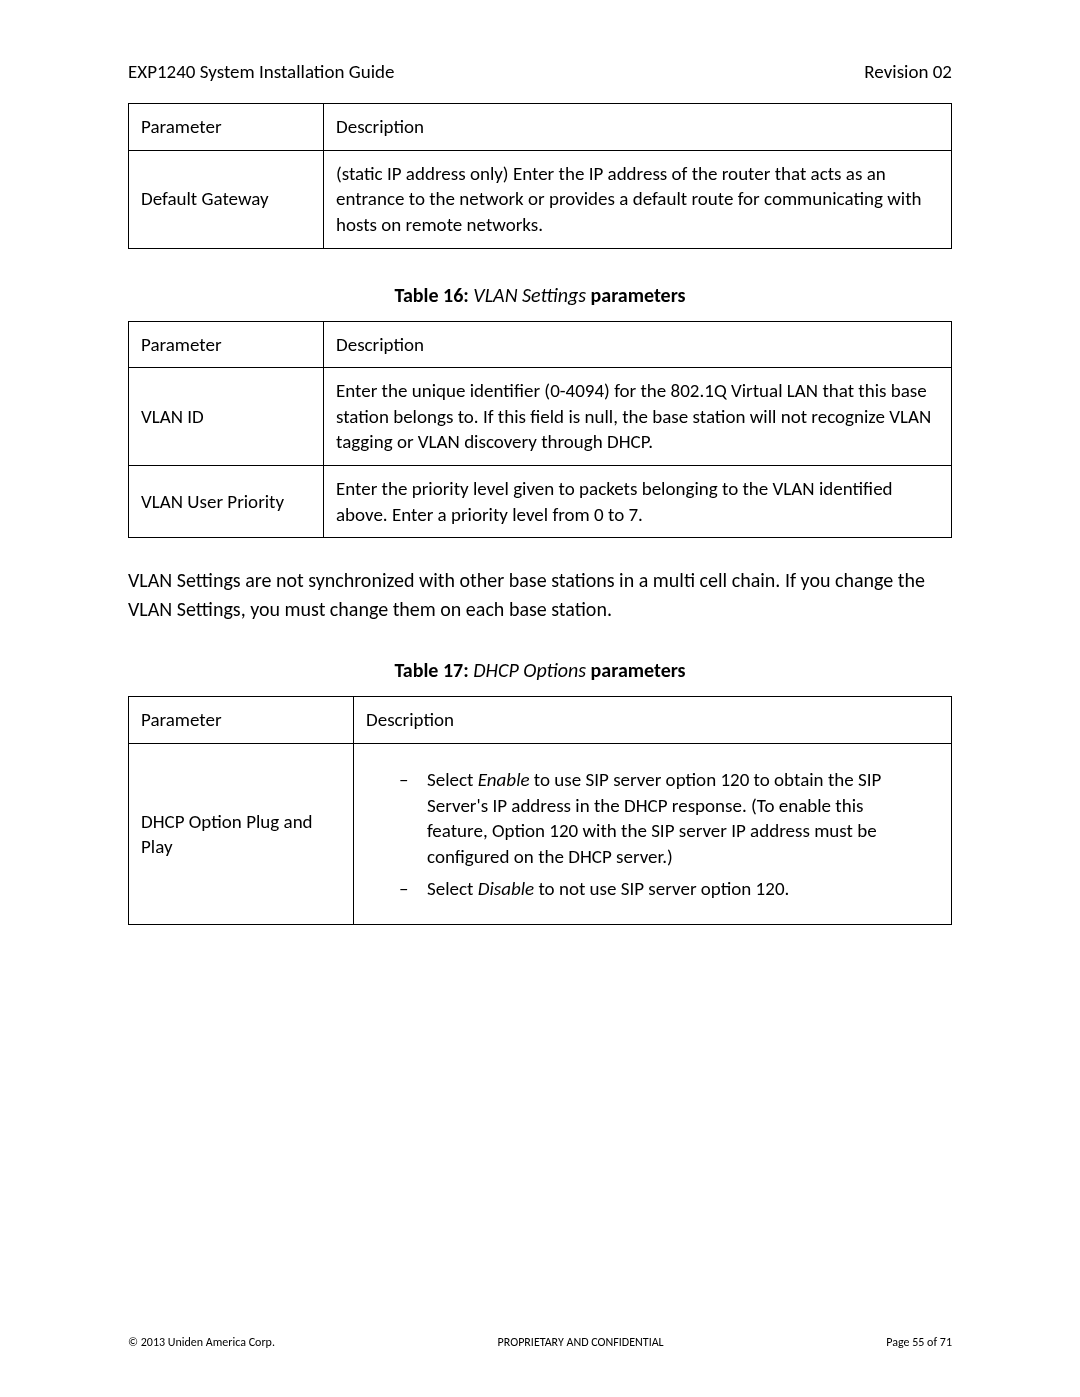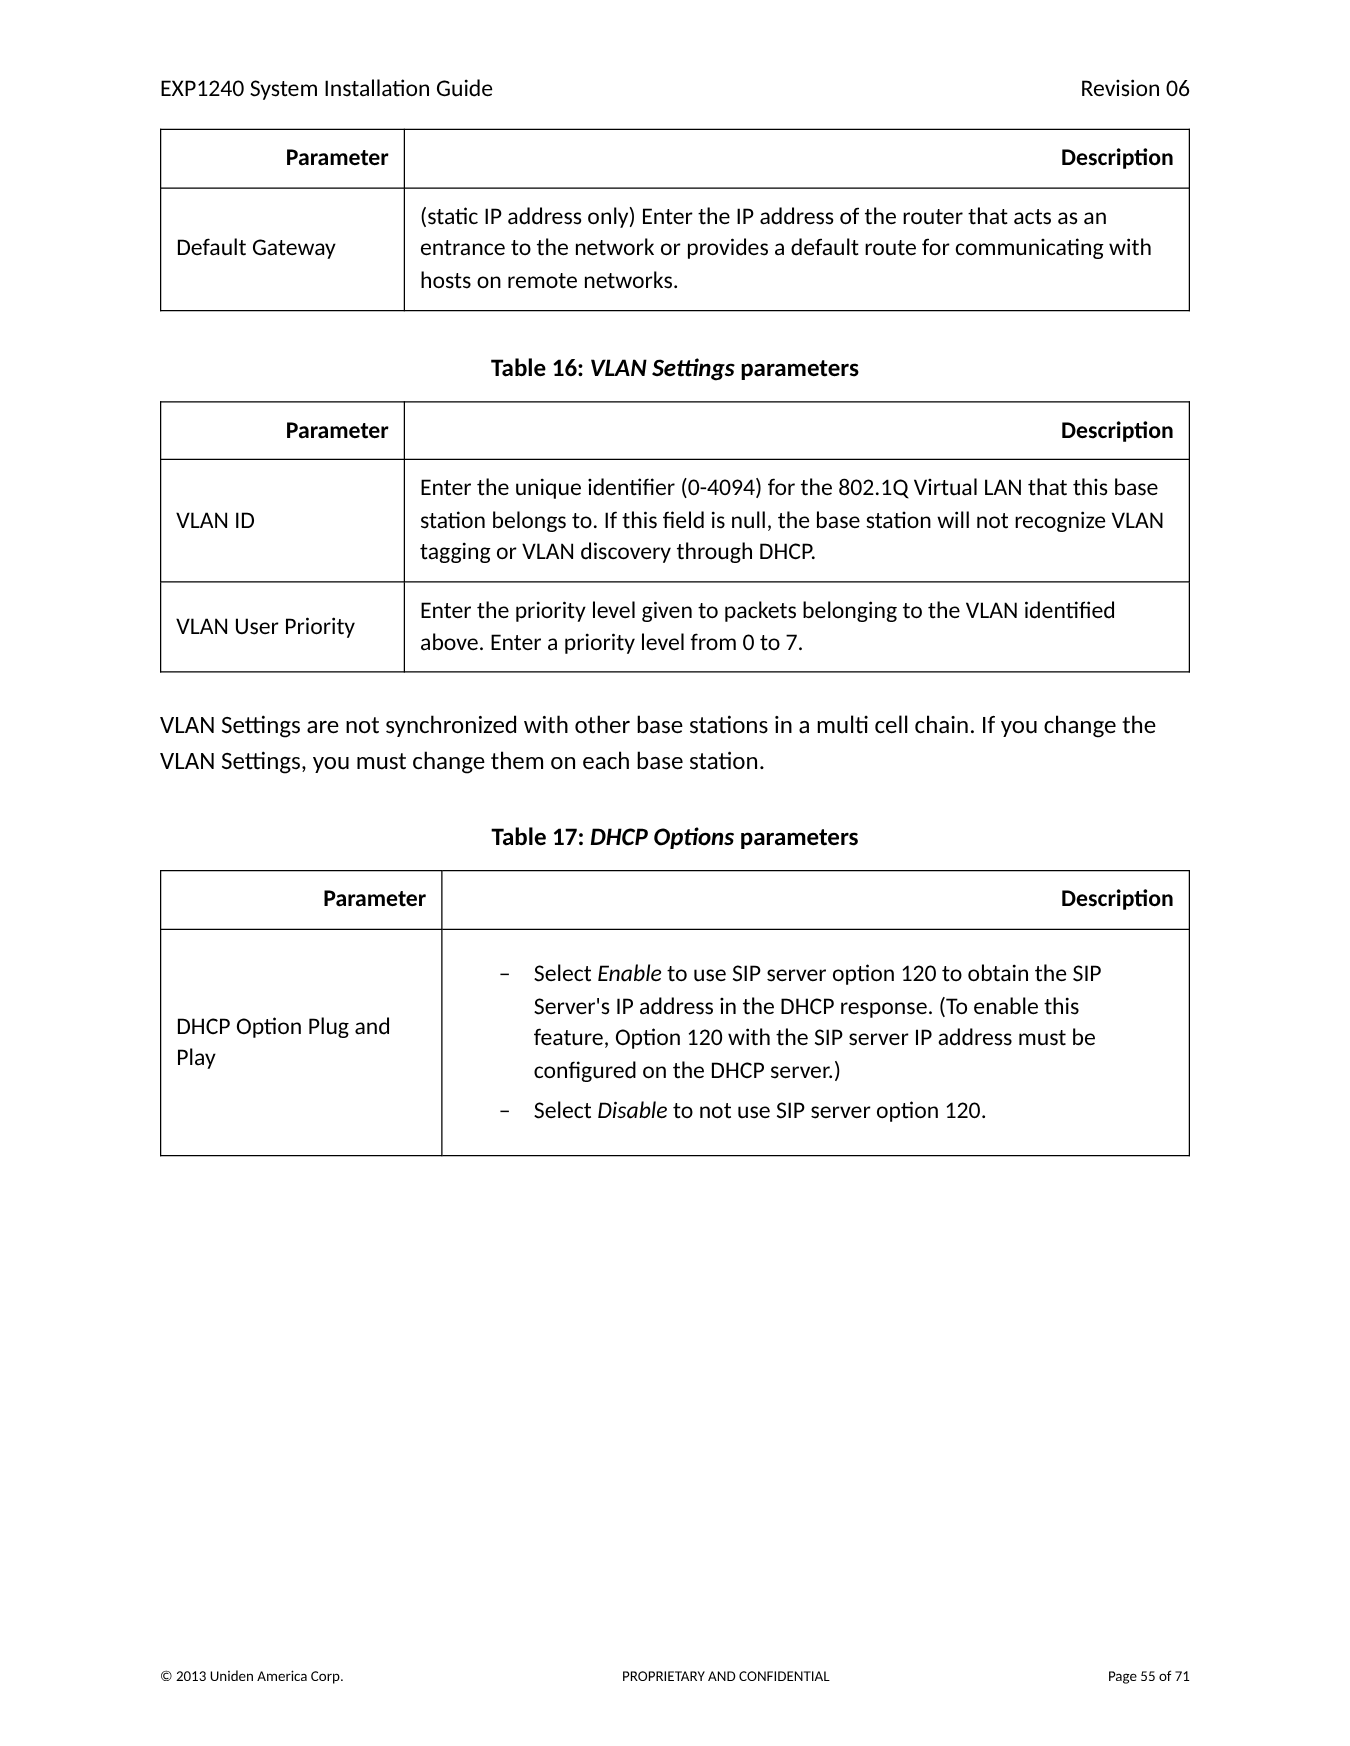--- a/index.html
+++ b/index.html
@@ -30,33 +30,32 @@
   }
   table.param th, table.param td {
     border: 1.5px solid #000;
     padding: 10px 12px;
     text-align: left;
     vertical-align: middle;
     font-size: 19px;
     line-height: 1.35;
   }
   table.param th {
-    font-weight: bold;
-    text-align: right;
+    font-weight: normal;
   }
   .col-param { width: 170px; }
   .col-param-wide { width: 200px; }
   .caption {
     text-align: center;
     font-weight: bold;
     font-size: 20px;
     margin: 34px 0 14px 0;
   }
   .caption .prefix { font-weight: bold; font-style: normal; text-align: right; }
-  .caption .title  { font-style: italic; font-weight: bold; }
+  .caption .title  { font-style: italic; font-weight: normal; }
   .caption .suffix { font-weight: bold; font-style: normal; }
   .note {
     font-weight: normal;
     font-size: 20px;
     line-height: 1.45;
     margin: 26px 0 30px 0;
   }
   ul.dash {
     list-style: none;
     padding-left: 20px;
@@ -85,21 +84,21 @@
     font-size: 12px;
   }
 </style>
 </head>
 <body>
 
 <div class="page">
 
   <div class="header">
     <span>EXP1240 System Installation Guide</span>
-    <span>Revision 06</span>
+    <span>Revision 02</span>
   </div>
 
   <table class="param">
     <tbody>
         <tr>
       <th class="col-param">Parameter</th>
       <th>Description</th>
     </tr>
     <tr>
       <td>Default Gateway</td>

